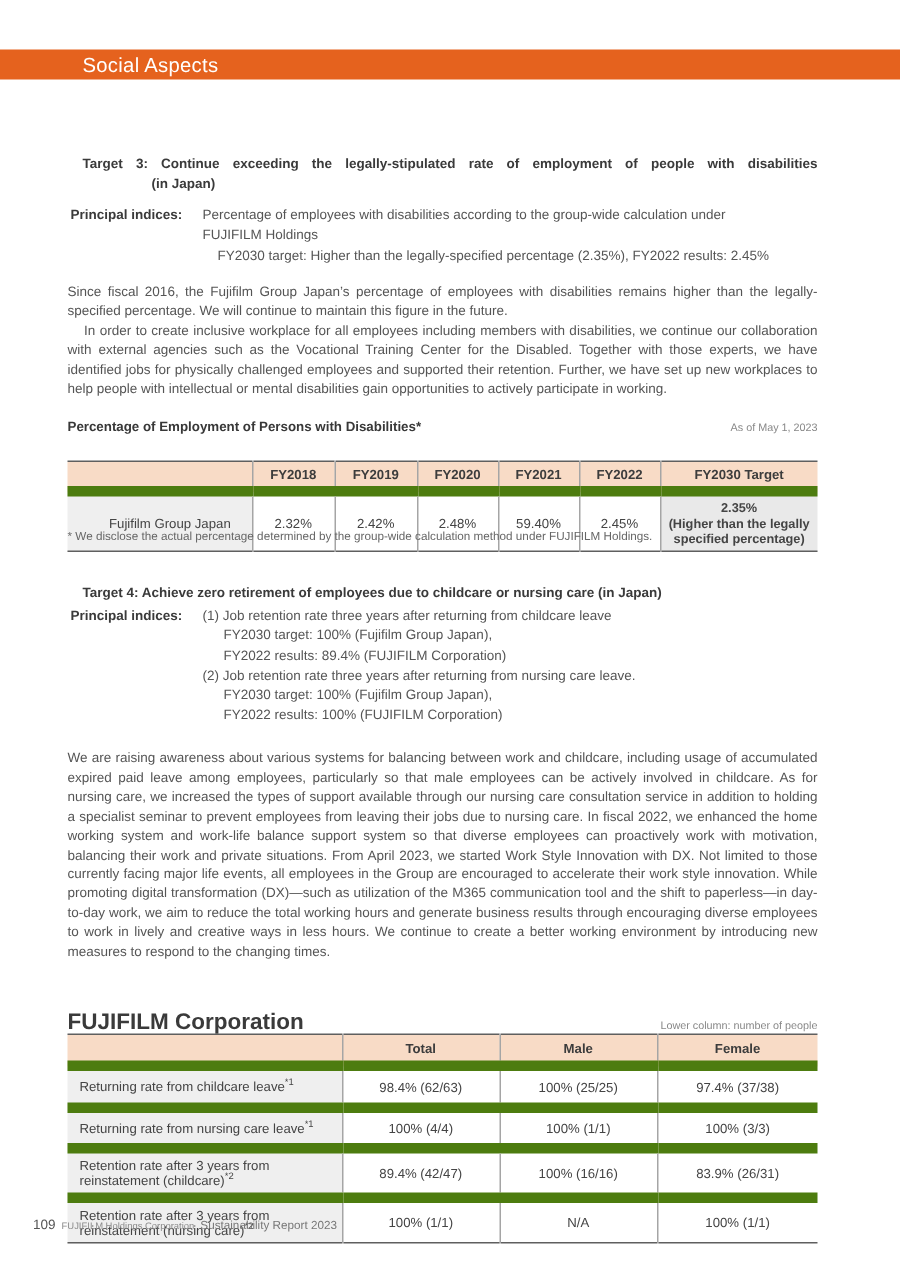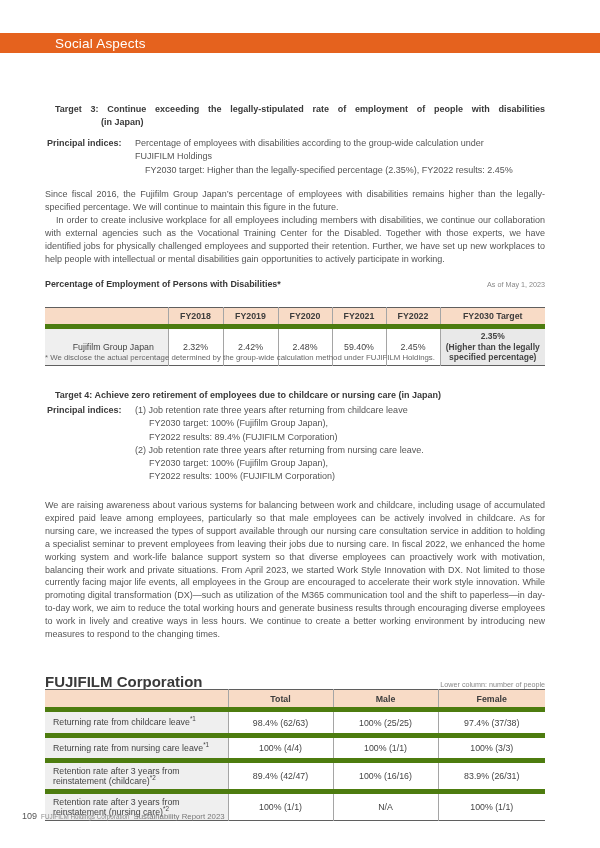--- a/index.html
+++ b/index.html
@@ -38,21 +38,21 @@
   
   .caprow{position:absolute;left:45px;width:500px;display:flex;justify-content:space-between;
           align-items:baseline;}
   #cap1{top:279px;}
   .cap-title{font-size:8.9px;font-weight:bold;color:#383838;}
   .cap-note{font-size:7.2px;color:#888;}
 
   
   table{border-collapse:collapse;table-layout:fixed;position:absolute;left:45px;
         border-top:1.4px solid #5f5f5f;border-bottom:1.4px solid #5f5f5f;}
-  th,td{border-left:1px solid #a5a5a5;border-top:5px solid #4d7c0f;padding:0;
+  th,td{border-left:1px solid #a5a5a5;border-top:7px solid #4d7c0f;padding:0;
         font-size:8.8px;color:#444;}
   th:first-child,td:first-child{border-left:none;}
   tr:first-child th{border-top:none;}
   th{background:#F8DBC6;font-weight:bold;color:#3c3c3c;text-align:center;}
 
   #table1{top:296px;width:500px;margin-top:11px;}
   #table1 tr.head th{height:16px;}
   #table1 tr.body td{height:36px;text-align:center;}
   #table1 .rlabel{background:#EFEFEF;text-align:left;padding-left:14px;}
   #table1 .tgt{background:#E9E9E9;font-weight:bold;font-size:8.5px;line-height:10.5px;}

